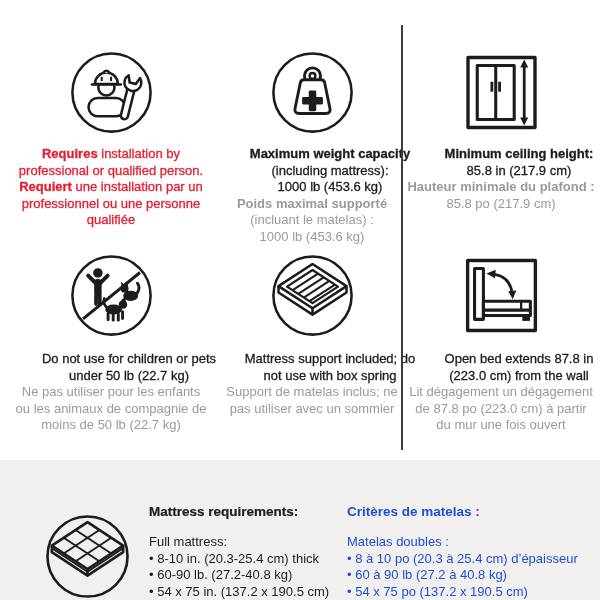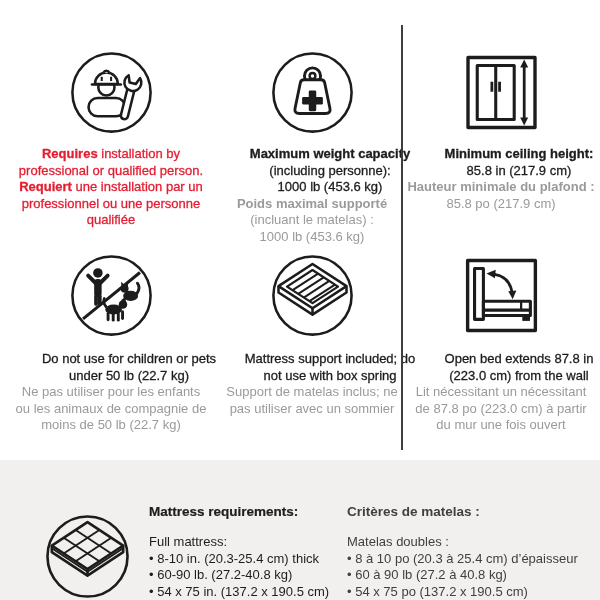--- a/index.html
+++ b/index.html
@@ -30,21 +30,21 @@
     display:flex;align-items:flex-end;padding:14px 0 0 44px;box-sizing:border-box;
   }
   .band-icon{width:87px;height:87px;margin-top:4px;flex:0 0 auto;}
   .cols{display:flex;margin-left:18px;margin-top:2px;}
   .col-en{width:198px;}
   .req-title{font-size:13.5px;font-weight:700;line-height:17px;margin:4px 0 13px;white-space:nowrap;-webkit-text-stroke:.2px currentColor;}
   .req-sub{font-size:13px;line-height:17px;margin-bottom:1px;white-space:nowrap;}
   .band ul{list-style:none;margin:0;padding:0;}
   .band li{font-size:13px;line-height:16.5px;white-space:nowrap;}
   .band li::before{content:"• ";}
-  .col-fr .req-title,.col-fr .req-sub,.col-fr li{color:#404040;-webkit-text-stroke:0;}
+  .col-fr .req-title,.col-fr .req-sub,.col-fr li{color:#1d4ed8;-webkit-text-stroke:0;}
   svg{display:block;}
 </style>
 </head>
 <body>
 
 <div class="page">
   <div class="grid">
 
     <div class="cell r1">
       <div class="icon-box">
@@ -78,21 +78,21 @@
           <circle cx="50" cy="50" r="46" stroke-width="3"></circle>
           <circle cx="50" cy="30.5" r="9.5" stroke-width="3.4"></circle>
           <circle cx="50" cy="30.5" r="3.4" stroke-width="2.8"></circle>
           <path d="M40,35 h20 q3.6,0 4.3,3.5 l6.2,30 q1.3,6.2 -5.1,6.2 h-30.8 q-6.4,0 -5.1,-6.2 l6.2,-30 q0.7,-3.5 4.3,-3.5 z" fill="#fff" stroke-width="3.4"></path>
           <rect x="45.6" y="47.5" width="8.8" height="24.5" rx="1.6" fill="#1c1c1c" stroke="none"></rect>
           <rect x="37.8" y="55.4" width="24.4" height="8.8" rx="1.6" fill="#1c1c1c" stroke="none"></rect>
         </svg>
       </div>
       <div class="txt">
         <div class="line dark b">Maximum weight capacity</div>
-        <div class="line dark">(including personne):</div>
+        <div class="line dark">(including mattress):</div>
         <div class="line dark">1000 lb (453.6 kg)</div>
         <div class="line gray b">Poids maximal supporté</div>
         <div class="line gray">(incluant le matelas) :</div>
         <div class="line gray">1000 lb (453.6 kg)</div>
       </div>
     </div>
 
     <div class="cell r1">
       <div class="icon-box">
         <svg viewBox="0 0 100 100" width="77" height="77" stroke="#1c1c1c" stroke-linejoin="round" fill="none">
@@ -181,21 +181,21 @@
           <line x1="75.5" y1="57.5" x2="75.5" y2="69" stroke-width="3"></line>
           <rect x="77" y="76" width="10" height="7" fill="#1c1c1c" stroke="none"></rect>
           <path d="M41,22.5 Q60,25.5 63.5,45" stroke-width="3.6"></path>
           <polygon points="30.5,21.5 42.5,16.5 41.5,27.5" fill="#1c1c1c" stroke="none"></polygon>
           <polygon points="64.5,55 58.8,44.6 69.3,43.6" fill="#1c1c1c" stroke="none"></polygon>
         </svg>
       </div>
       <div class="txt">
         <div class="line dark">Open bed extends 87.8 in</div>
         <div class="line dark">(223.0 cm) from the wall</div>
-        <div class="line gray">Lit nécessitant un nécessitant</div>
+        <div class="line gray">Lit dégagement un dégagement</div>
         <div class="line gray">de 87.8 po (223.0 cm) à partir</div>
         <div class="line gray">du mur une fois ouvert</div>
       </div>
     </div>
   </div>
 
   <div class="divider"></div>
 
   <div class="band">
     <div class="band-icon">

